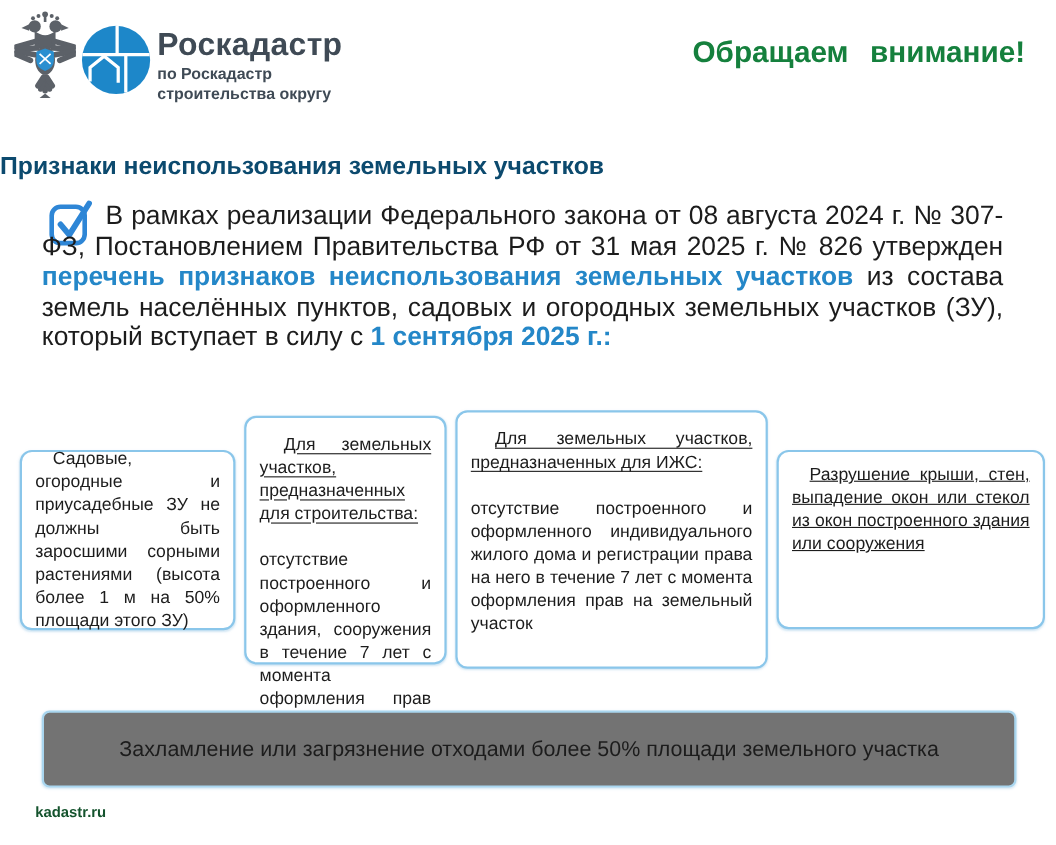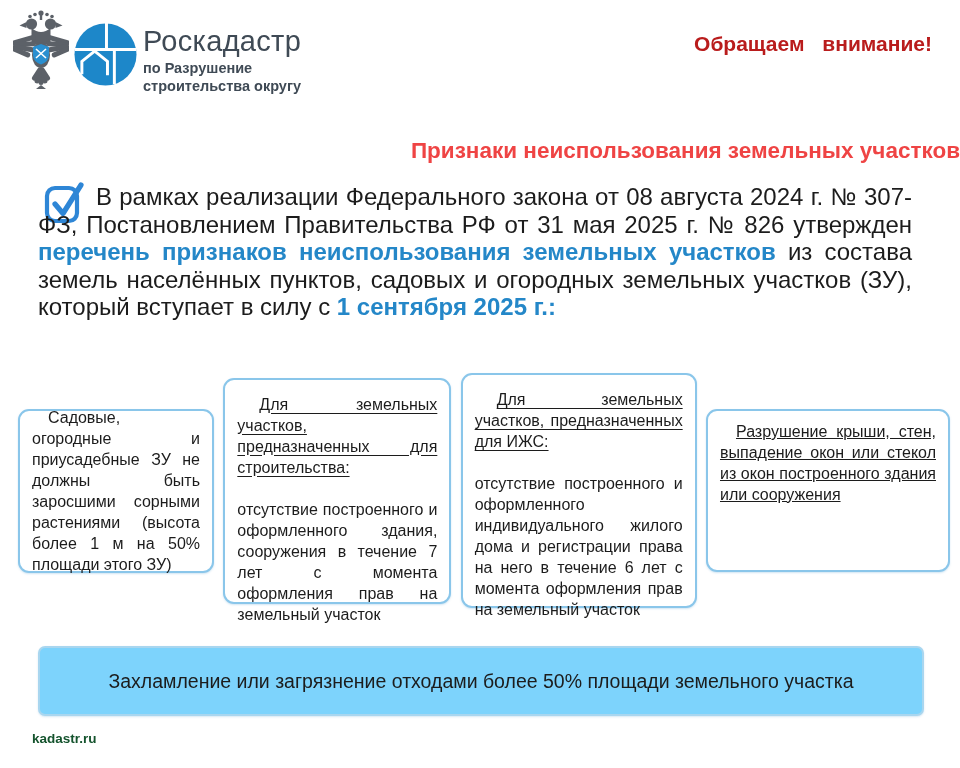--- a/index.html
+++ b/index.html
@@ -7,53 +7,53 @@
     width:960px;height:768px;background:#ffffff;position:relative;overflow:hidden;
     font-family:"Liberation Sans", sans-serif;color:#1d1d1d;
     -webkit-font-smoothing:antialiased;
   }
   .abs{position:absolute;}
 
   
   .eagle{left:13px;top:10px;}
   .logo-mark{left:74px;top:23px;}
   .logo-text{left:143px;top:25px;}
-  .logo-title{font-size:29px;font-weight:normal;color:#3f4a55;letter-spacing:.3px;line-height:32px;}
+  .logo-title{font-size:29px;font-weight:bold;color:#3f4a55;letter-spacing:.3px;line-height:32px;}
   .logo-sub{font-size:14.5px;font-weight:600;color:#3f4a55;line-height:17.5px;margin-top:3px;}
-  .attention{right:28px;top:32px;font-size:21px;font-weight:bold;color:#b91c1c;word-spacing:12px;}
+  .attention{right:28px;top:32px;font-size:27px;font-weight:bold;color:#15803d;word-spacing:12px;}
 
   
-  .page-title{left:0;right:0;top:138px;text-align:right;font-size:22.5px;font-weight:bold;color:#ef4444;}
+  .page-title{left:0;right:0;top:138px;text-align:left;font-size:22.5px;font-weight:bold;color:#0c4a6e;}
 
   
   .check-icon{left:44px;top:179px;}
   .intro{left:38px;right:48px;top:183px;font-size:24px;line-height:27.6px;
          text-align:justify;text-indent:58px;color:#1c1c1c;}
   .intro .hl{color:#2487c8;font-weight:bold;}
 
   
   .cards{left:18px;top:373px;width:932px;height:235px;display:flex;
          justify-content:space-between;align-items:center;}
   .card{border:2px solid #8ac6ea;border-radius:11px;box-sizing:border-box;
         font-size:16px;line-height:21px;color:#1c1c1c;background:#fff;
         padding:10px 12px;box-shadow:0 1px 2px rgba(120,180,220,.35);}
   .card-a{width:196px;height:164px;display:flex;align-items:center;}
-  .card-b{width:228px;height:226px;padding-top:14px;}
-  .card-c{width:236px;height:235px;padding-top:14px;}
+  .card-b{width:184px;height:226px;padding-top:14px;}
+  .card-c{width:284px;height:235px;padding-top:14px;}
   .card-d{width:244px;height:163px;display:flex;align-items:flex-start;text-decoration:underline;}
   .card-heading{text-decoration:underline;text-underline-offset:3px;
                 text-align:justify;text-indent:22px;margin-bottom:21px;}
   .card-heading:empty{display:none;margin:0;}
   .card-body{text-align:justify;}
   .card-a .card-body,.card-d .card-body{text-indent:16px;}
 
   
   .banner{left:38px;top:646px;width:886px;height:70px;box-sizing:border-box;
           border:2px solid #a9d6ef;border-radius:7px;display:flex;align-items:center;
-          justify-content:center;font-size:19.5px;color:#1c1c1c;background:#7dd3fc;
+          justify-content:center;font-size:19.5px;color:#1c1c1c;background:#737373;
           box-shadow:0 1px 2px rgba(120,180,220,.3);}
 
   .site-url{left:32px;top:731px;font-size:13.5px;font-weight:bold;color:#14532d;}
 </style>
 </head>
 <body>
 
 <div>
 
   <div class="abs eagle">
@@ -105,21 +105,21 @@
         <line x1="33" y1="0" x2="33" y2="27"></line>
         <path d="M8 52 V39 L21 28.5 L34 39 V53"></path>
         <line x1="41" y1="28" x2="41" y2="62"></line>
       </g>
     </svg>
   </div>
 
   <div class="abs logo-text">
     <div class="logo-title">Роскадастр</div>
     <div class="logo-sub">
-      <div>по Разрушение</div>
+      <div>по Роскадастр</div>
       <div>строительства округу</div>
     </div>
   </div>
 
   <div class="abs attention">Обращаем внимание!</div>
 
   <div class="abs page-title">Признаки неиспользования земельных участков</div>
 
   <div class="abs check-icon">
     <svg width="42" height="46" viewBox="0 0 42 46">
@@ -135,21 +135,21 @@
 
         <div class="card-body">Садовые, огородные и приусадебные ЗУ не должны быть заросшими сорными растениями (высота более 1 м на 50% площади этого ЗУ)</div>
       </div>
     </div>
     <div class="card card-b">
       <div class="card-heading">Для земельных участков, предназначенных для строительства:</div>
       <div class="card-body">отсутствие построенного и оформленного здания, сооружения в течение 7 лет с момента оформления прав на земельный участок</div>
     </div>
     <div class="card card-c">
       <div class="card-heading">Для земельных участков, предназначенных для ИЖС:</div>
-      <div class="card-body">отсутствие построенного и оформленного индивидуального жилого дома и регистрации права на него в течение 6 лет с момента оформления прав на земельный участок</div>
+      <div class="card-body">отсутствие построенного и оформленного индивидуального жилого дома и регистрации права на него в течение 7 лет с момента оформления прав на земельный участок</div>
     </div>
     <div class="card card-d">
       <div>
 
         <div class="card-body">Разрушение крыши, стен, выпадение окон или стекол из окон построенного здания или сооружения</div>
       </div>
     </div>
   </div>
 
   <div class="abs banner">

